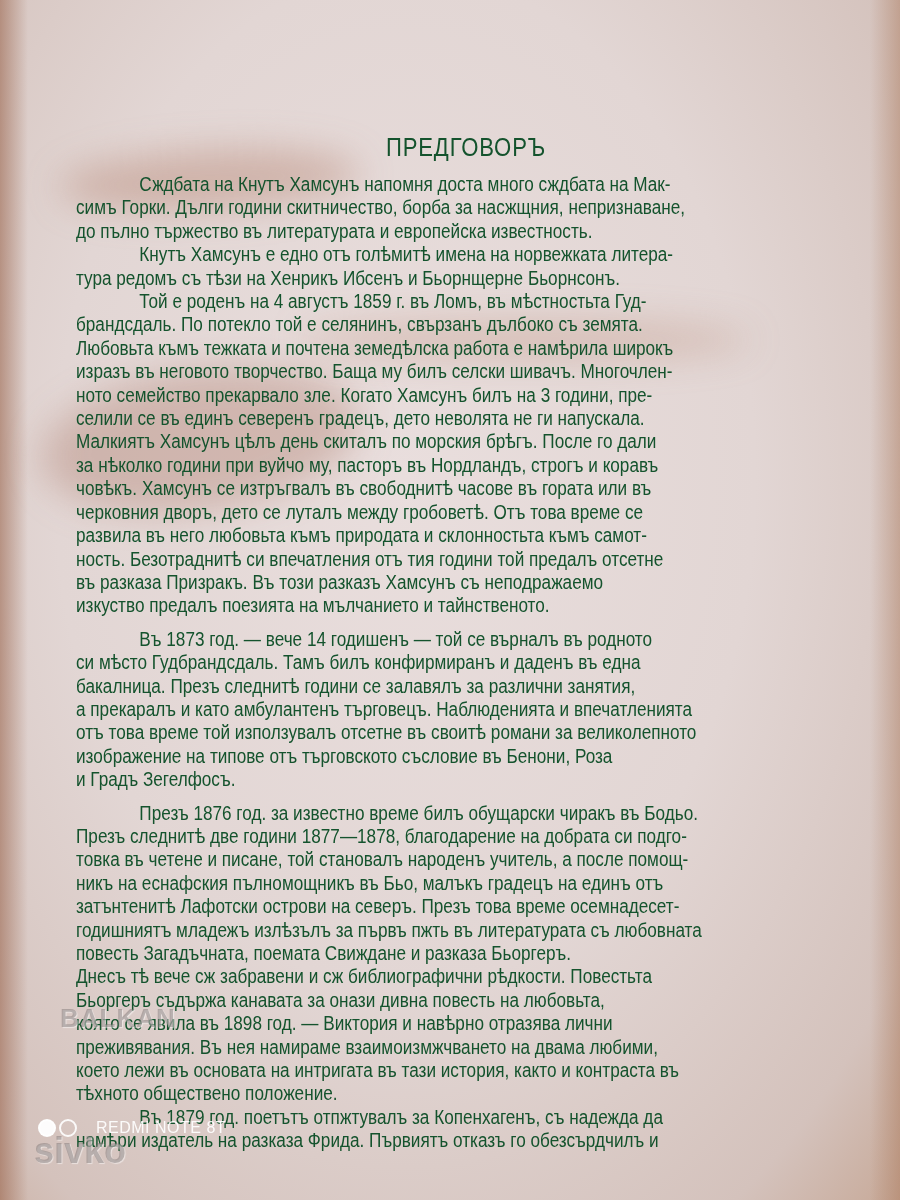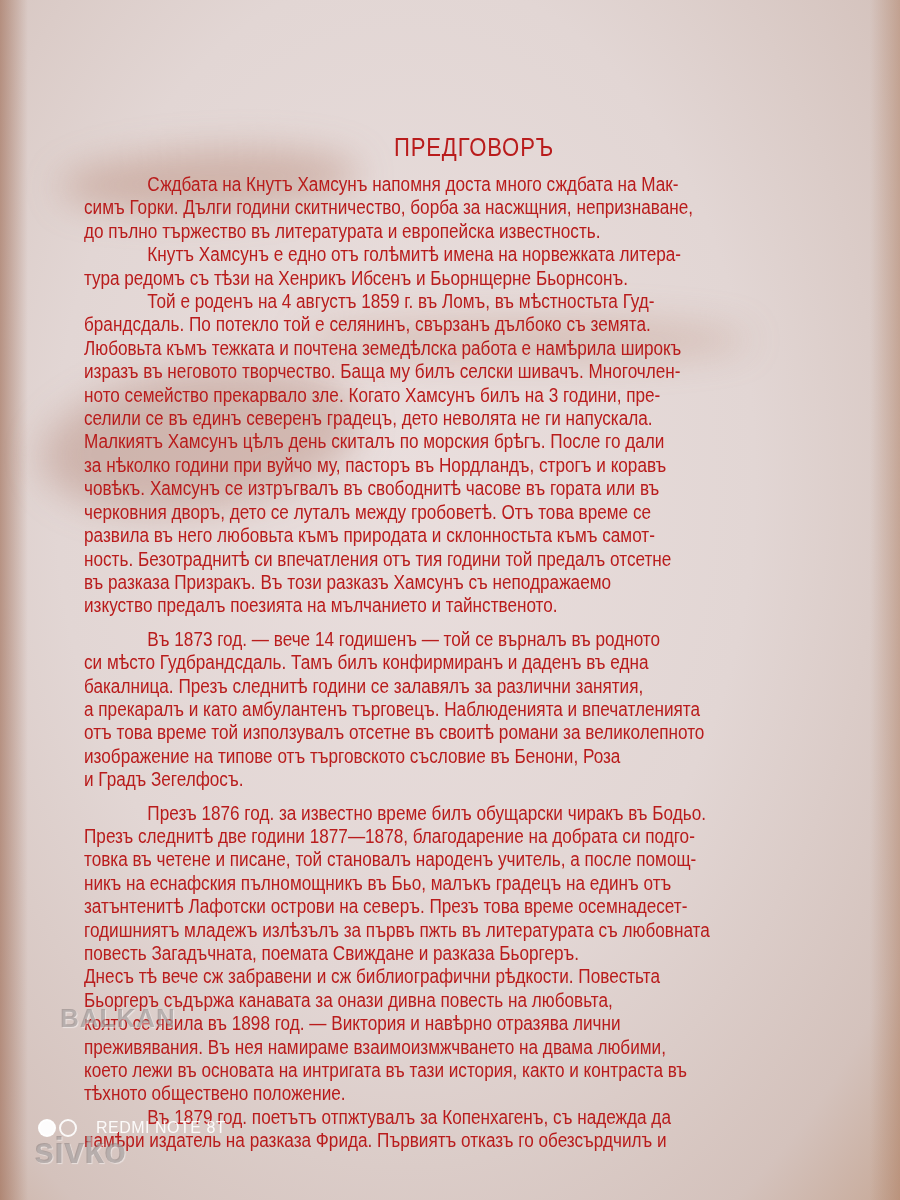--- a/index.html
+++ b/index.html
@@ -9,23 +9,23 @@
   }
   .edge-left { position:absolute; left:0; top:0; width:28px; height:1200px;
     background: linear-gradient(90deg, rgba(150,95,70,0.55), rgba(200,160,140,0)); }
   .edge-right { position:absolute; right:0; top:0; width:30px; height:1200px;
     background: linear-gradient(270deg, rgba(170,120,90,0.45), rgba(200,160,140,0)); }
   .stain { position:absolute; border-radius:50%; filter: blur(18px); }
   .stain1 { left:60px; top:150px; width:300px; height:60px; background: rgba(170,110,85,0.35); transform: rotate(-3deg); }
   .stain2 { left:40px; top:370px; width:320px; height:140px; background: rgba(160,100,80,0.30); transform: rotate(-8deg); }
   .stain3 { left:300px; top:320px; width:450px; height:40px; background: rgba(175,120,95,0.28); }
   .page {
-    position:absolute; left:84px; top:132px; width:760px;
+    position:absolute; left:76px; top:132px; width:760px;
     font-family: "Liberation Sans", "DejaVu Sans", sans-serif;
-    color:#b91c1c;
+    color:#14532d;
   }
   .title {
     text-align:center; font-size:26px; letter-spacing:1px; margin:0 0 10px 0;
     font-family: "Liberation Sans", sans-serif; transform: scaleX(0.85);
     position:relative; left:10px;
   }
   .lines p { margin:0; font-size:19.5px; line-height:23.4px; white-space:nowrap;
     transform: scaleX(0.88); transform-origin: left center; }
   .indent { padding-left:72px; }
   .gap { height:10px; }

